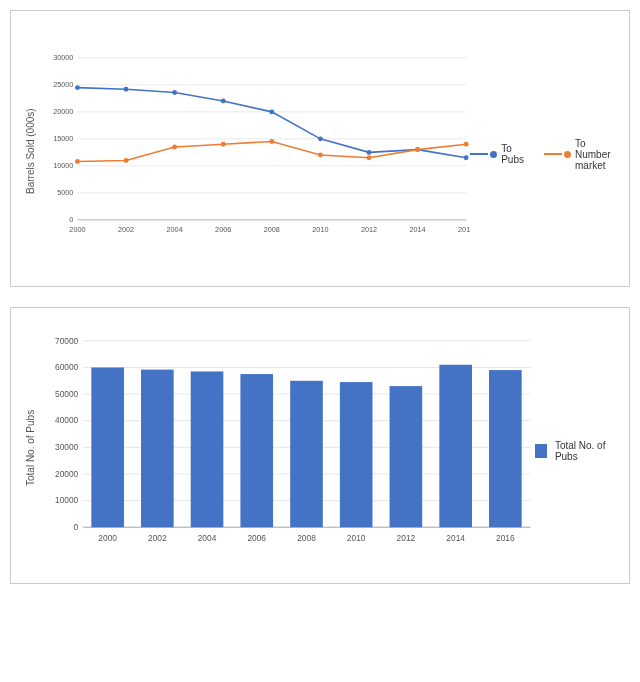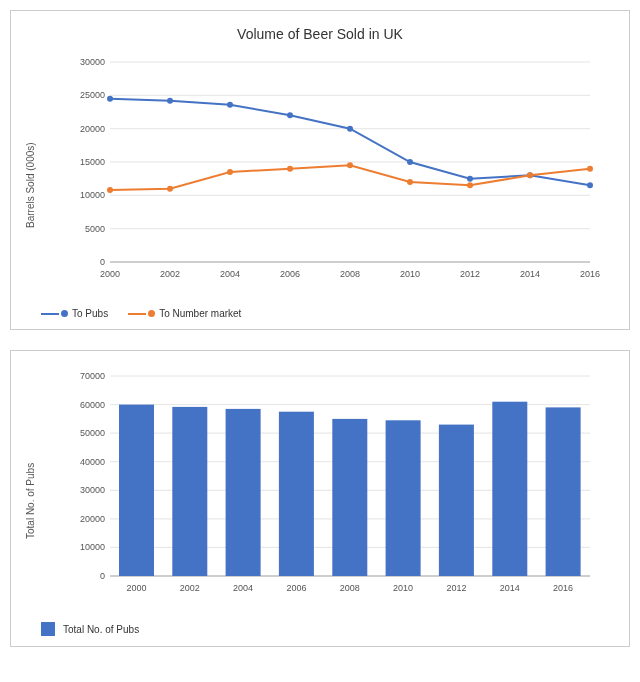--- a/index.html
+++ b/index.html
@@ -35,21 +35,21 @@
       color: #555;
       display: flex;
       align-items: center;
       justify-content: center;
       min-width: 18px;
       margin-right: 2px;
     }
     .chart-body {
       flex: 1;
       display: flex;
-      flex-direction: column;
+      flex-direction: row;
     }
     .svg-chart {
       width: 100%;
     }
     .legend {
       display: flex;
       justify-content: flex-start;
       margin-top: 6px;
       gap: 20px;
     }
@@ -57,21 +57,20 @@
       display: flex;
       align-items: center;
       gap: 4px;
       font-size: 10px;
     }
   </style>
 </head>
 <body>
 
 <div class="chart-container">
-  <div class="chart-title">Volume of Beer Sold in UK</div>
   <div class="chart-area">
     <div class="y-axis-label">Barrels Sold (000s)</div>
     <div class="chart-body">
       <svg class="svg-chart" height="250" viewBox="0 0 530 250">
 
         <line x1="45" y1="10" x2="525" y2="10" stroke="#ddd" stroke-width="0.8"></line>
         <line x1="45" y1="43.3" x2="525" y2="43.3" stroke="#ddd" stroke-width="0.8"></line>
         <line x1="45" y1="76.7" x2="525" y2="76.7" stroke="#ddd" stroke-width="0.8"></line>
         <line x1="45" y1="110" x2="525" y2="110" stroke="#ddd" stroke-width="0.8"></line>
         <line x1="45" y1="143.3" x2="525" y2="143.3" stroke="#ddd" stroke-width="0.8"></line>

